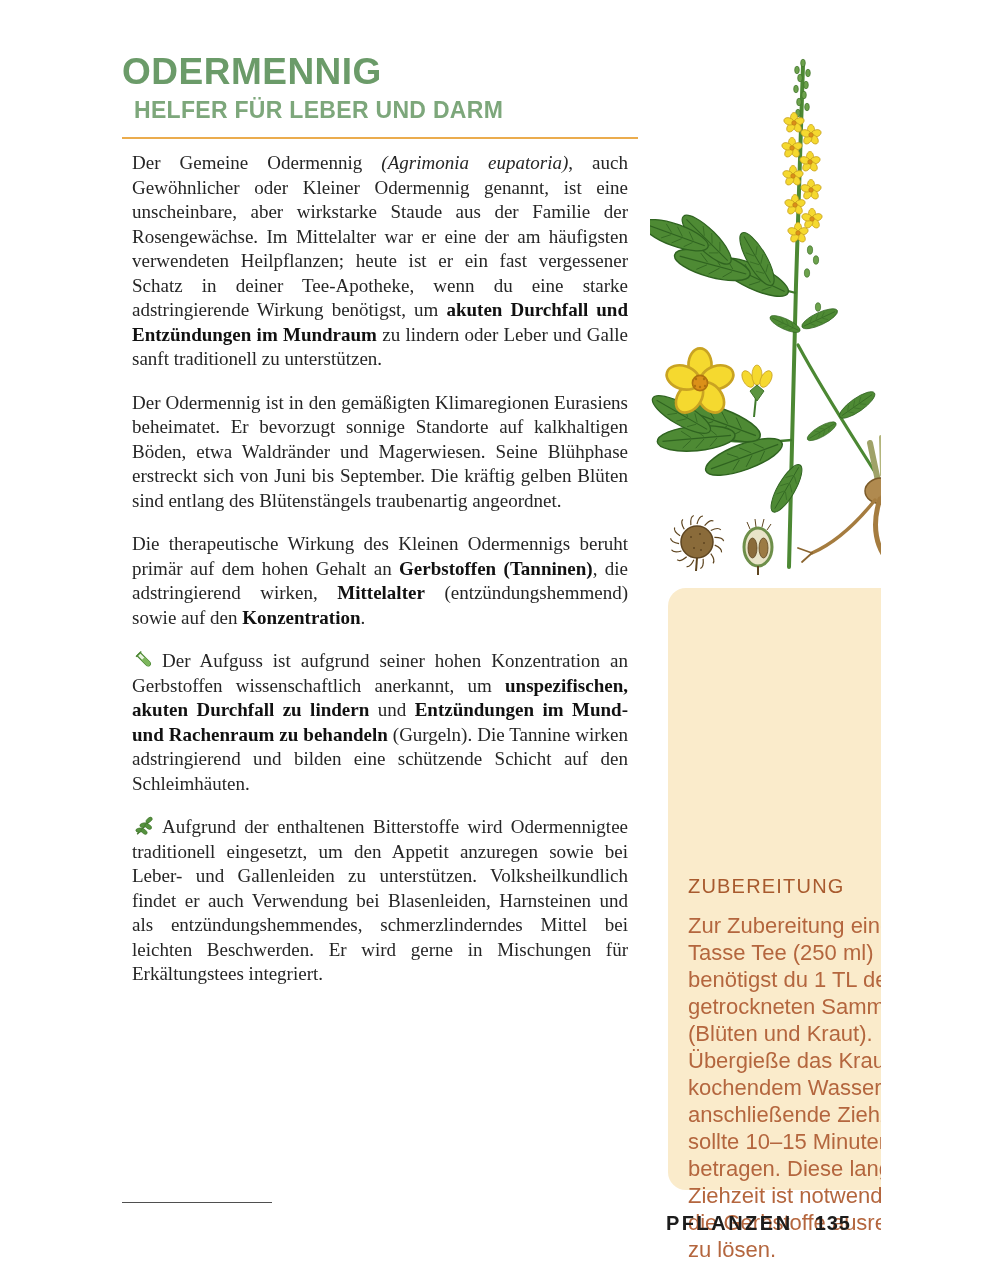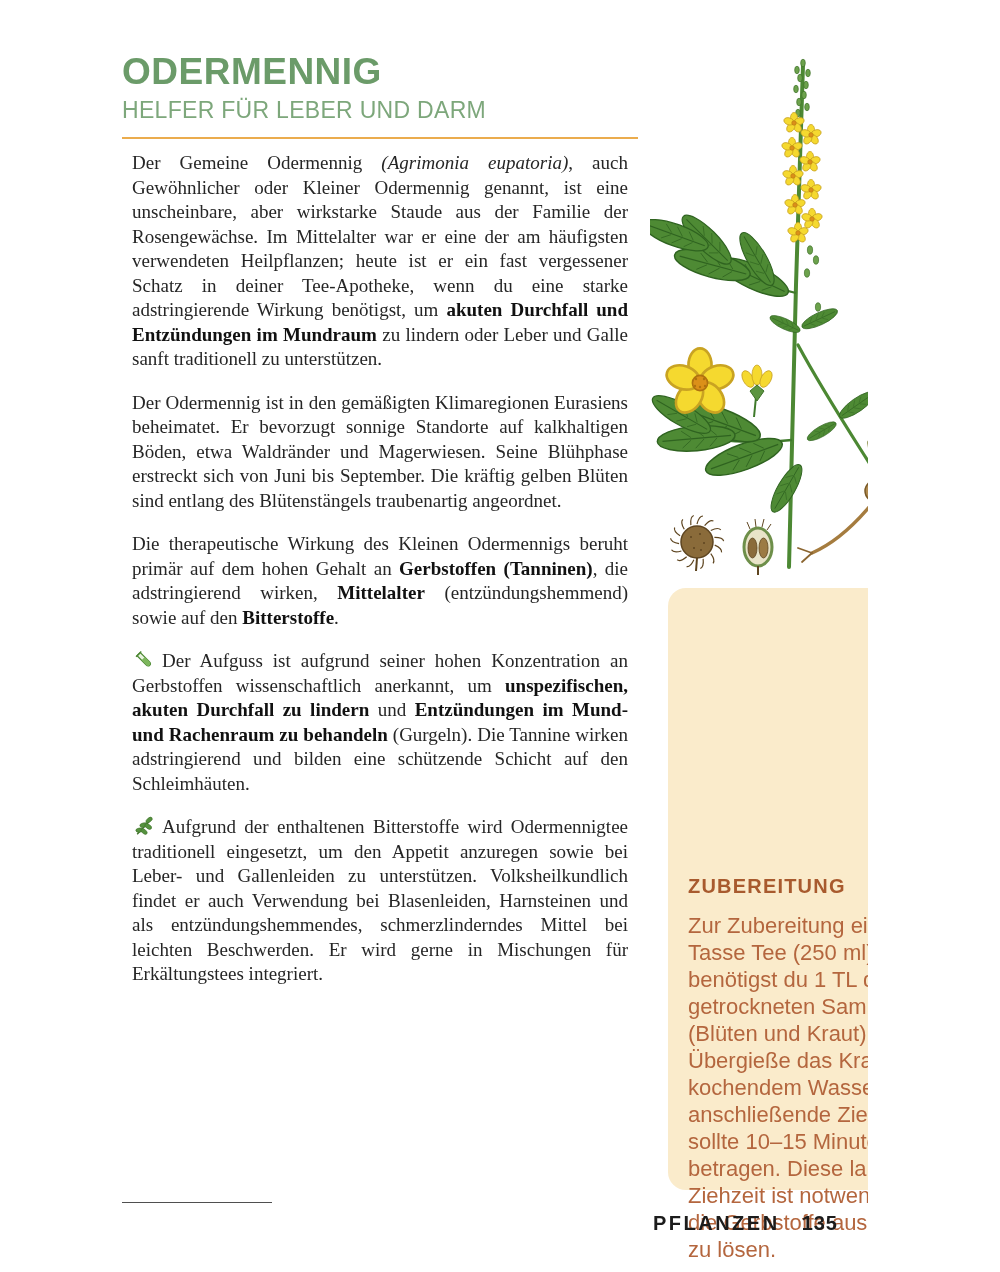--- a/index.html
+++ b/index.html
@@ -1,42 +1,42 @@
 <!DOCTYPE html>
 <html><head>
 <meta charset="utf-8">
 <style>
   html,body{margin:0;padding:0;background:#ffffff;}
   #page{position:relative;width:868px;height:1272px;background:#ffffff;overflow:hidden;
-        font-family:"Liberation Serif", serif;}
+        font-family:"Liberation Serif", serif;padding-left:13px;}
 
   
   .header{position:absolute;left:122px;top:52px;width:516px;}
   .title{font-family:"Liberation Sans", sans-serif;font-weight:600;font-size:37px;line-height:1.1;
          color:#6B9B69;letter-spacing:.5px;margin:0;}
-  .subtitle{font-family:"Liberation Sans", sans-serif;font-weight:400;font-size:23px;line-height:1.25;
-         color:#7DA77B;letter-spacing:.3px;margin:3px 0 0;}
+  .subtitle{font-family:"Liberation Sans", sans-serif;font-weight:700;font-size:23px;line-height:1.25;
+         color:#7DA77B;letter-spacing:.3px;margin:3px 12px 0;}
   .rule{position:absolute;left:122px;top:137px;width:516px;border-top:2px solid #EBAC4D;}
 
   
   .column{position:absolute;left:122px;top:151px;width:516px;font-size:19px;line-height:24.5px;
           color:#262626;text-align:justify;}
   .para{margin:0 10px 19px;}
   .b{font-weight:700;color:#111;}
   .i{font-style:italic;}
   .section-heading{font-family:"Liberation Sans", sans-serif;font-style:italic;font-weight:700;
           font-size:21px;line-height:26px;color:#C2672F;margin:0 0 3px;text-align:left;}
   .section-heading sup{font-size:.62em;position:relative;top:-.45em;font-weight:700;}
   .pictogram{display:inline-block;width:25px;height:22px;vertical-align:-4px;margin-right:5px;}
 
   
   .infobox{position:absolute;left:668px;top:588px;width:332px;height:602px;background:#FAEBCB;
            border-radius:18px 0 0 18px;box-sizing:border-box;padding:287px 42px 0 20px;
            font-family:"Liberation Sans", sans-serif;}
-  .infobox-heading{font-weight:700;font-size:20px;color:#A85A2E;letter-spacing:1.2px;margin:0 0 14px;}
+  .infobox-heading{font-weight:400;font-size:20px;color:#A85A2E;letter-spacing:1.2px;margin:0 0 14px;}
   .infobox-body{font-weight:400;font-size:22px;line-height:27px;color:#B4663E;margin:0;}
 
   
   .footnote-rule{position:absolute;left:122px;top:1202px;width:150px;border-top:1.5px solid #4f4f4f;}
   .footnote{position:absolute;left:122px;top:1284px;font-size:14px;color:#333;}
   .footnote .fn-num{margin-right:13px;}
   .pagefooter{position:absolute;right:30px;top:1212px;font-family:"Liberation Sans", sans-serif;
           font-weight:700;font-size:20px;color:#1c1c1c;letter-spacing:2.5px;}
   .pagefooter .page-num{margin-left:22px;letter-spacing:1px;}
 
@@ -213,21 +213,21 @@
           <path d="M162,508 L152,517"></path>
         <path d="M262,500 L270,512"></path>
           <path d="M300,464 L305,452"></path>
       </g>
     </g>
   </svg>
 
   <div class="column">
     <p class="para"><span>Der Gemeine Odermennig </span><span class="i">(Agrimonia eupatoria)</span><span>, auch Gewöhnlicher oder Kleiner Odermennig genannt, ist eine unscheinbare, aber wirkstarke Staude aus der Familie der Rosengewächse. Im Mittelalter war er eine der am häufigsten verwendeten Heilpflanzen; heute ist er ein fast vergessener Schatz in deiner Tee-Apotheke, wenn du eine starke adstringierende Wirkung benötigst, um </span><span class="b">akuten Durchfall und Entzündungen im Mundraum</span><span> zu lindern oder Leber und Galle sanft traditionell zu unterstützen.</span></p>
     <p class="para"><span>Der Odermennig ist in den gemäßigten Klimaregionen Eurasiens beheimatet. Er bevorzugt sonnige Standorte auf kalkhaltigen Böden, etwa Waldränder und Magerwiesen. Seine Blühphase erstreckt sich von Juni bis September. Die kräftig gelben Blüten sind entlang des Blütenstängels traubenartig angeordnet.</span></p>
-    <p class="para"><span>Die therapeutische Wirkung des Kleinen Odermennigs beruht primär auf dem hohen Gehalt an </span><span class="b">Gerbstoffen (Tanninen)</span><span>, die adstringierend wirken, </span><span class="b">Mittelalter</span><span> (entzündungshemmend) sowie auf den </span><span class="b">Bitterstoffe</span><span>.</span></p>
+    <p class="para"><span>Die therapeutische Wirkung des Kleinen Odermennigs beruht primär auf dem hohen Gehalt an </span><span class="b">Gerbstoffen (Tanninen)</span><span>, die adstringierend wirken, </span><span class="b">Mittelalter</span><span> (entzündungshemmend) sowie auf den </span><span class="b">Konzentration</span><span>.</span></p>
 
 
     <p class="para">
       <svg class="pictogram" viewBox="0 0 24 24">
         <g transform="rotate(-45 12 12)">
           <path d="M9.5,3 L14.5,3 L14.5,17 A2.5,3 0 0 1 9.5,17 Z" fill="#E8F3DF" stroke="#4C8833" stroke-width="1.4"></path>
           <path d="M9.5,10 L14.5,10 L14.5,17 A2.5,3 0 0 1 9.5,17 Z" fill="#7CB65C" stroke="none"></path>
           <line x1="8" y1="3" x2="16" y2="3" stroke="#4C8833" stroke-width="1.6"></line>
         </g>
       </svg><span><span>Der Aufguss ist aufgrund seiner hohen Konzentration an Gerbstoffen wissenschaftlich anerkannt, um </span><span class="b">unspezifischen, akuten Durchfall zu lindern</span><span> und </span><span class="b">Entzündungen im Mund- und Rachenraum zu behandeln</span><span> (Gurgeln). Die Tannine wirken adstringierend und bilden eine schützende Schicht auf den Schleimhäuten.</span></span>

